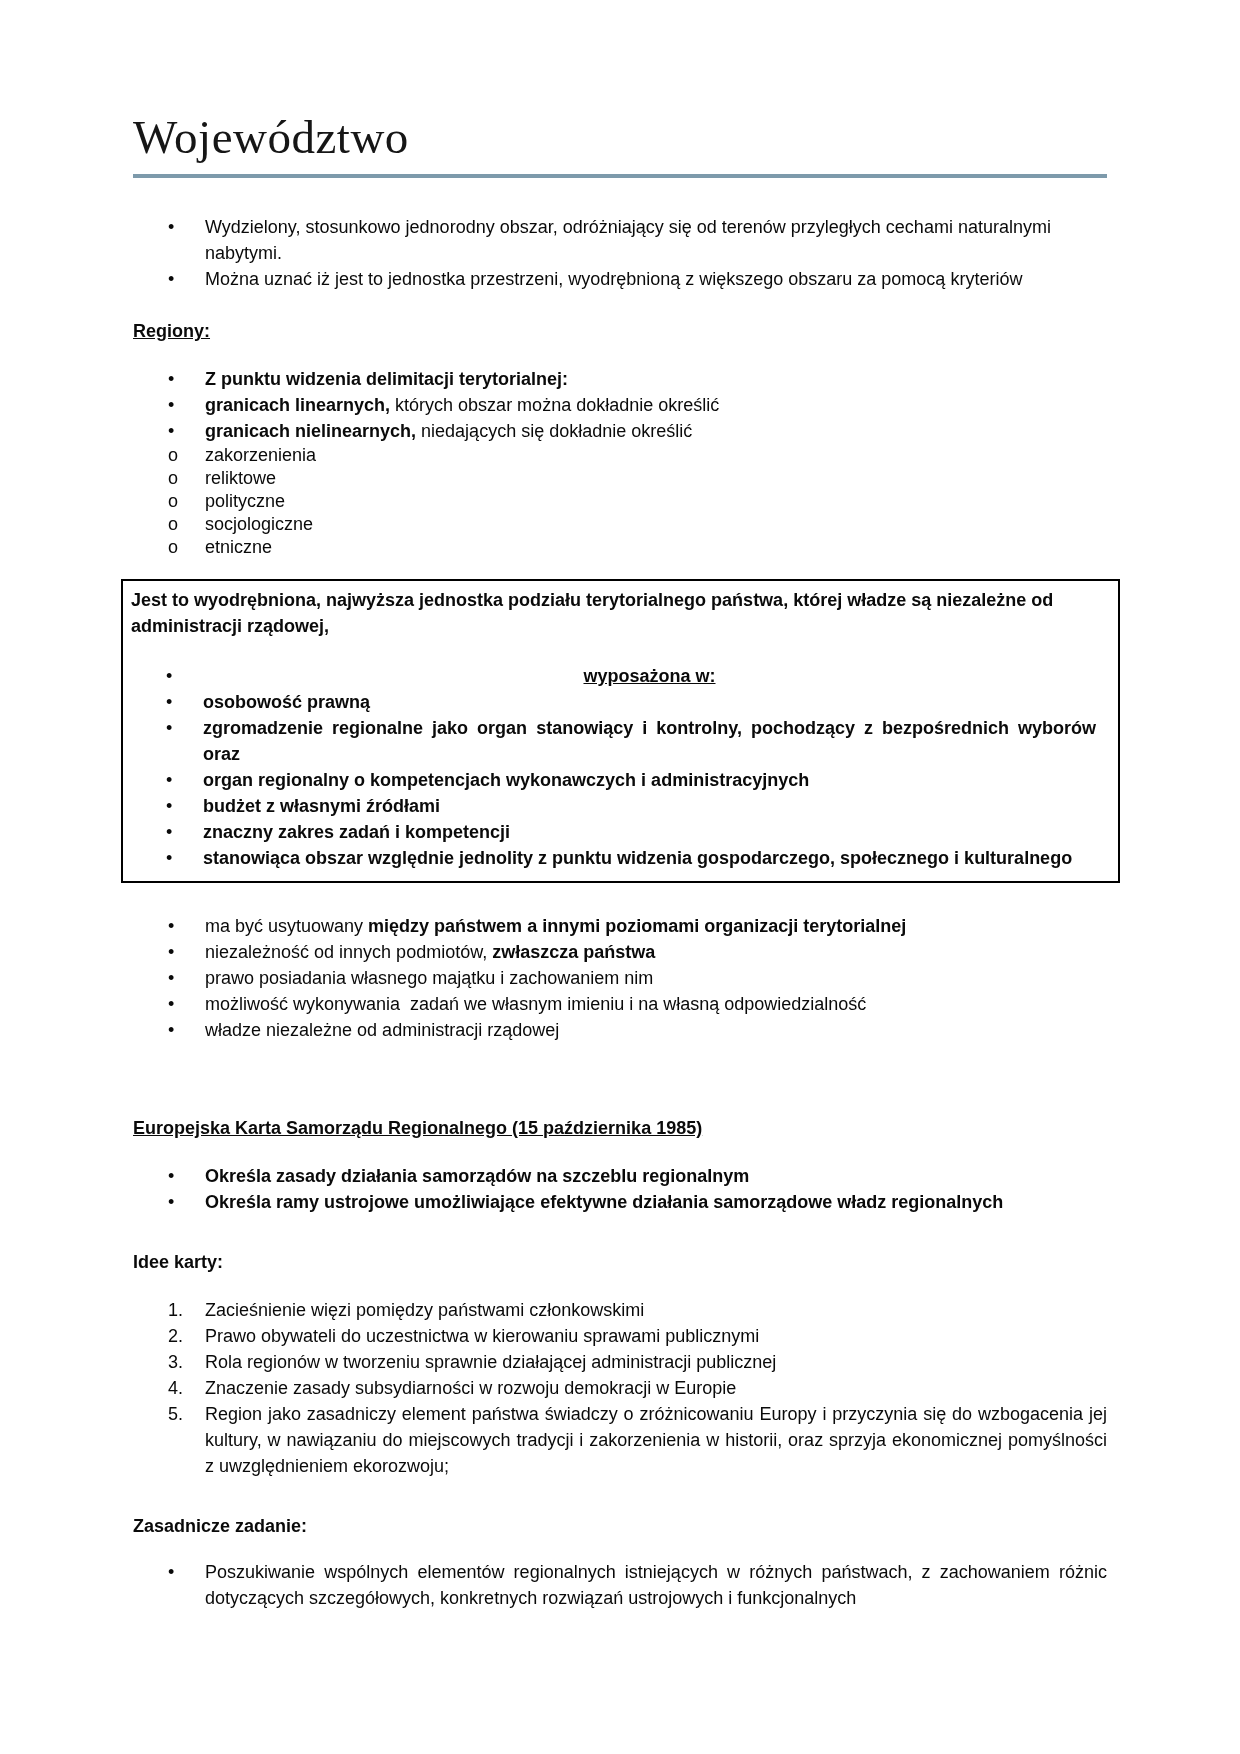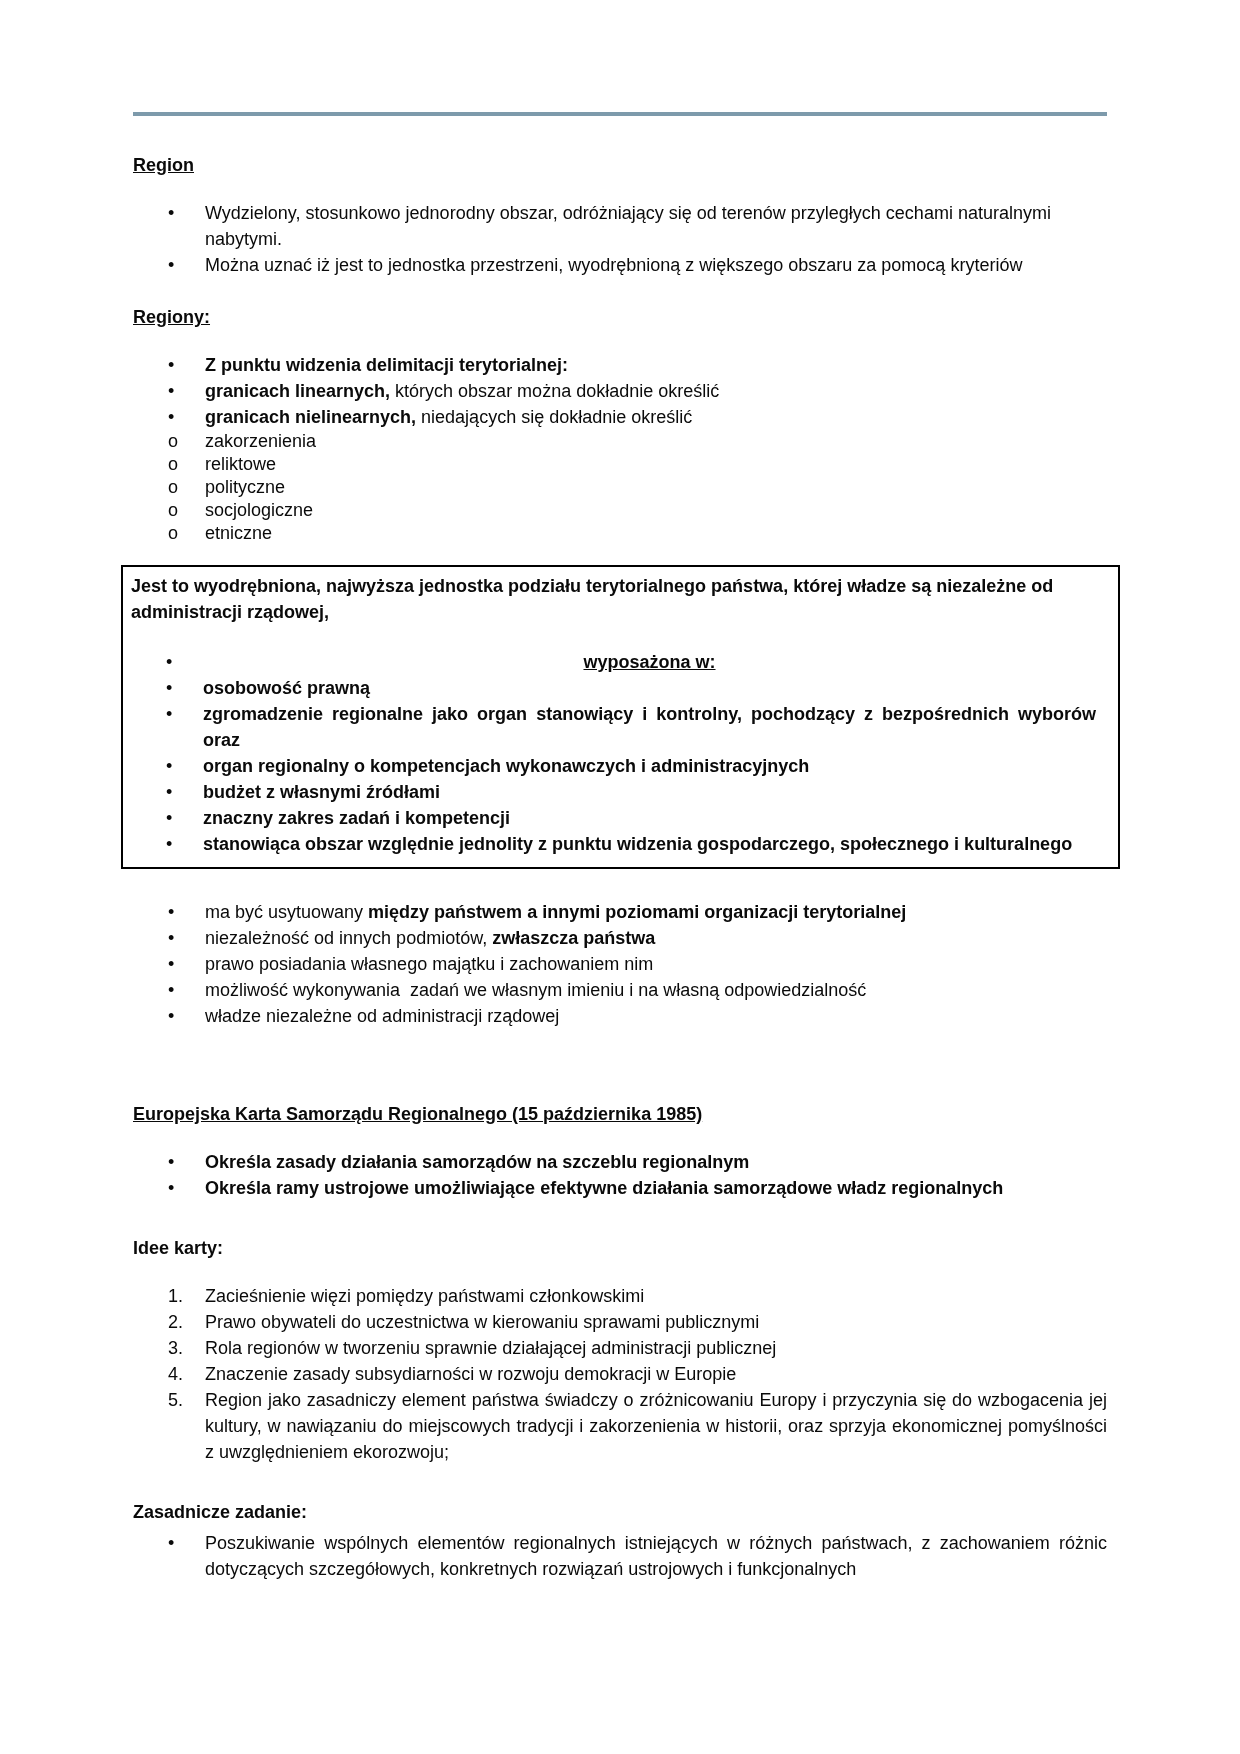--- a/index.html
+++ b/index.html
@@ -36,21 +36,21 @@
   }
   .h-underline {
     font-weight: bold;
     text-decoration: underline;
     margin: 26px 0 22px 0;
   }
   .h-plain {
     font-weight: bold;
     margin: 34px 0 22px 0;
   }
-  .h-plain.tight { margin-bottom: 5px; }
+  .h-plain.tight { margin-bottom: 20px; }
   .li {
     display: flex;
     align-items: flex-start;
     padding-left: 35px;
   }
   .li .mk {
     flex: 0 0 37px;
   }
   .li .tx {
     flex: 1 1 auto;
@@ -69,23 +69,23 @@
     font-weight: bold;
     margin: 0 0 24px 0;
   }
   .gap-xl { height: 46px; }
 </style>
 </head>
 <body>
 
 <div class="page">
 
+  <h1 class="doc-title">Województwo</h1>
   <div class="title-rule"></div>
 
-  <div class="h-underline">Region</div>
   <div class="li">
     <span class="mk">•</span>
     <div class="tx">Wydzielony, stosunkowo jednorodny obszar, odróżniający się od terenów przyległych cechami naturalnymi nabytymi.</div>
   </div>
   <div class="li">
     <span class="mk">•</span>
     <div class="tx">Można uznać iż jest to jednostka przestrzeni, wyodrębnioną z większego obszaru za pomocą kryteriów</div>
   </div>
 
   <div class="h-underline">Regiony:</div>

